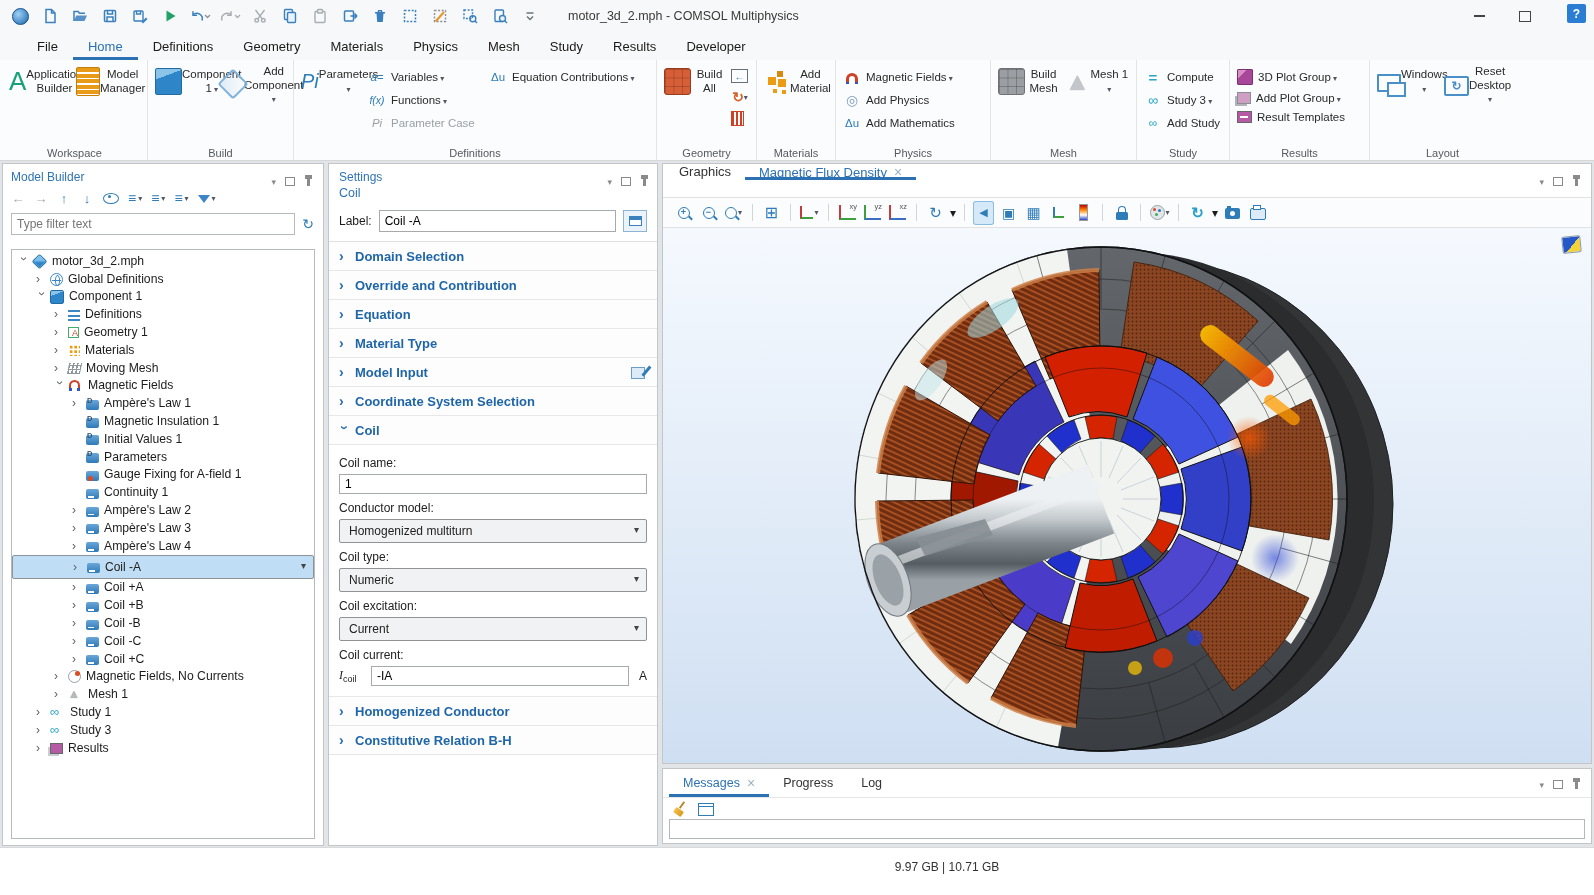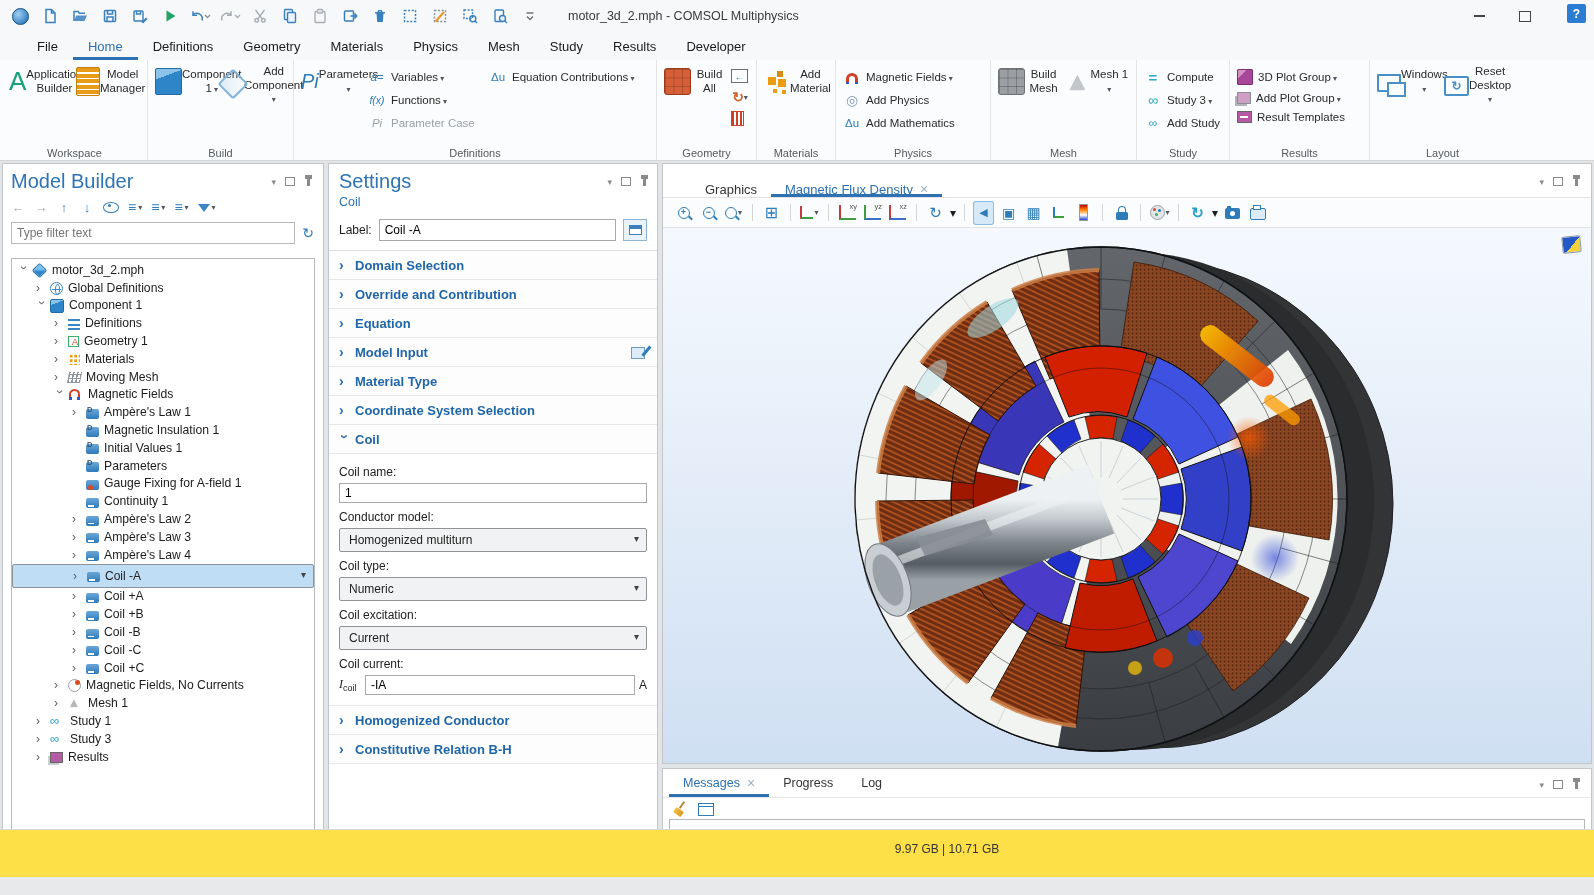--- a/index.html
+++ b/index.html
@@ -70,21 +70,21 @@
 .si-georebuild::before{content:"↻";color:#d4622a;font-weight:bold;font-size:14px}
 .si-georebuild::after{content:" ▾";font-size:8px;color:#556}
 .si-geopartition{width:11px;height:13px;background:repeating-linear-gradient(90deg,#cf4126 0 2px,#fff 2px 4px);border:1px solid #cf4126}
 
 #work{position:absolute;top:161px;left:0;right:0;height:687px;background:#e2e5e8}
 .panel{position:absolute;background:#fff;border:1px solid #c3c6c9;box-sizing:border-box}
 #mb-panel{left:2px;top:2px;width:322px;height:683px;padding:6px 8px}
 #set-panel{left:328px;top:2px;width:330px;height:683px}
 #gfx-panel{left:662px;top:2px;width:930px;height:601px;overflow:hidden}
 #msg-panel{left:662px;top:607px;width:930px;height:76px}
-.ptitle{color:#2e74b5;font-size:20px}
+.ptitle{color:#2e74b5;font-size:12px}
 .corner{position:absolute;display:flex;gap:9px;align-items:center}
 .pchev::before{content:"▾";color:#8a8a8a;font-size:9px}
 .pfloat{width:8px;height:7px;border:1.2px solid #8a8a8a}
 .pin{position:relative;width:9px;height:12px}
 .pin::before{content:"";position:absolute;left:3px;top:3px;width:3px;height:8px;background:#8a8a8a}
 .pin::after{content:"";position:absolute;left:1px;top:0;width:7px;height:3.5px;background:#8a8a8a}
 
 #mb-toolbar{display:flex;align-items:center;gap:9px;height:24px;margin-top:2px}
 .mbt{display:flex;align-items:center;justify-content:center;min-width:14px;height:18px;color:#2e7cb8;font-size:13px}
 .mbt.gray{color:#a0a6ac}
@@ -137,28 +137,28 @@
 .srow.open .schev{transform:rotate(90deg)}
 .stext{color:#1f66a8;font-size:13px;font-weight:bold;flex:1}
 .mi-edit{position:relative;width:16px;height:14px}
 .mi-edit::before{content:"";position:absolute;left:0;top:2px;width:12px;height:10px;border:1.4px solid #6b9dc6;background:#dcebf7}
 .mi-edit::after{content:"";position:absolute;right:0;top:0;width:2.5px;height:12px;background:#2e7cb8;transform:rotate(40deg)}
 .sbody{padding:4px 10px 10px;border-bottom:1px solid #e7e7e7}
 .flabel{margin:7px 0 4px;color:#222}
 .finput{width:100%;height:20px;border:1px solid #a7aaad;padding:0 5px;font-size:12px;box-sizing:border-box;font-family:"Liberation Sans",sans-serif}
 .sel{position:relative;height:22px;background:#f1f2f3;border:1px solid #8f9396;border-radius:2px;display:flex;align-items:center;padding:0 22px 0 9px;font-size:12px;color:#222}
 .sel::after{content:"▾";position:absolute;right:7px;top:4px;color:#444;font-size:10px}
-.currow{display:flex;align-items:center;margin-top:2px}
+.currow{display:flex;align-items:center;gap:6px;margin-top:2px}
 .csym{font-size:12px;width:26px}
 .csym i{font-family:"Liberation Serif",serif}
 .csym sub{font-size:9px}
 .currow .finput{flex:1;width:auto}
 .cunit{width:12px;text-align:right}
 
-#gfx-tabs{height:33px;display:flex;align-items:flex-end;padding-left:28px;border-bottom:1px solid #e2e2e2;background:#fff;position:relative}
+#gfx-tabs{height:33px;display:flex;align-items:flex-start;padding-left:2px;border-bottom:1px solid #e2e2e2;background:#fff;position:relative}
 .gtab{display:flex;align-items:center;gap:7px;padding:0 14px;font-size:13px;color:#333}
 .gtab.active{color:#2b71b4;box-shadow:inset 0 -3px 0 #2b71b4}
 .tclose{color:#9ab0c0;font-size:14px}
 #gfx-toolbar{height:29px;display:flex;align-items:center;gap:4px;padding-left:10px;background:#fbfcfd;border-bottom:1px solid #e2e2e2}
 .gti{height:24px;min-width:21px;display:flex;align-items:center;justify-content:center;border-radius:3px;position:relative}
 .gti.active{background:#d5e9f9;box-shadow:inset 0 0 0 1px #8cbce2}
 .gti .mchev{font-size:8px;color:#556;margin-left:1px}
 .gsep{width:1px;height:17px;background:#d5d5d5;margin:0 4px}
 .lens{position:relative;width:10px;height:10px;border:1.7px solid #2e7cb8;border-radius:50%;display:flex;align-items:center;justify-content:center;color:#2e7cb8;font-size:9px;font-weight:bold;line-height:1}
 .lens::after{content:"";position:absolute;width:5px;height:1.8px;background:#2e7cb8;transform:rotate(45deg);right:-4.5px;bottom:-1.5px}
@@ -193,21 +193,21 @@
 .mtab{display:flex;align-items:center;gap:7px;padding:0 14px;font-size:12.5px;color:#333}
 .mtab.active{color:#2b71b4;box-shadow:inset 0 -3px 0 #2b71b4}
 #msg-toolbar{height:22px;display:flex;align-items:center;gap:10px;padding-left:10px}
 .m-broom{position:relative;width:15px;height:15px}
 .m-broom::before{content:"";position:absolute;left:8px;top:-1px;width:2px;height:8px;background:#b8872a;transform:rotate(35deg)}
 .m-broom::after{content:"";position:absolute;left:1px;top:7px;width:9px;height:6px;background:linear-gradient(90deg,#f3c04a,#d99b22);transform:rotate(35deg);border-radius:1px}
 .m-table{width:14px;height:11px;border:1.5px solid #2e7cb8;position:relative}
 .m-table::before{content:"";position:absolute;left:0;top:2px;right:0;height:1.5px;background:#2e7cb8}
 #msg-input{position:absolute;left:6px;right:6px;bottom:4px;height:18px;border:1px solid #b5b8bb;background:#fff}
 
-#statusbar{position:absolute;left:0;right:0;bottom:18px;height:47px;background:#fde047;border-top:1px solid #d9d9d9}
+#statusbar{position:absolute;left:0;right:0;bottom:0;height:47px;background:#ffffff;border-top:1px solid #d9d9d9}
 #memtext{position:absolute;left:947px;top:12px;transform:translateX(-50%);font-size:12px;color:#333}
 </style>
 </head>
 <body>
 
 <div id="titlebar">
   <div class="qat">
     <span class="qico">
         <span class="applogo"></span>
       </span>
@@ -772,26 +772,26 @@
     <div class="srow">
       <span class="schev"></span>
       <span class="stext">Override and Contribution</span>
     </div>
     <div class="srow">
       <span class="schev"></span>
       <span class="stext">Equation</span>
     </div>
     <div class="srow">
       <span class="schev"></span>
+      <span class="stext">Material Type</span>
+    </div>
+    <div class="srow">
+      <span class="schev"></span>
       <span class="stext">Model Input</span>
       <span class="mi-edit"></span>
-    </div>
-    <div class="srow">
-      <span class="schev"></span>
-      <span class="stext">Material Type</span>
     </div>
     <div class="srow">
       <span class="schev"></span>
       <span class="stext">Coordinate System Selection</span>
     </div>
     <div class="srow open">
       <span class="schev"></span>
       <span class="stext">Coil</span>
     </div>
 

